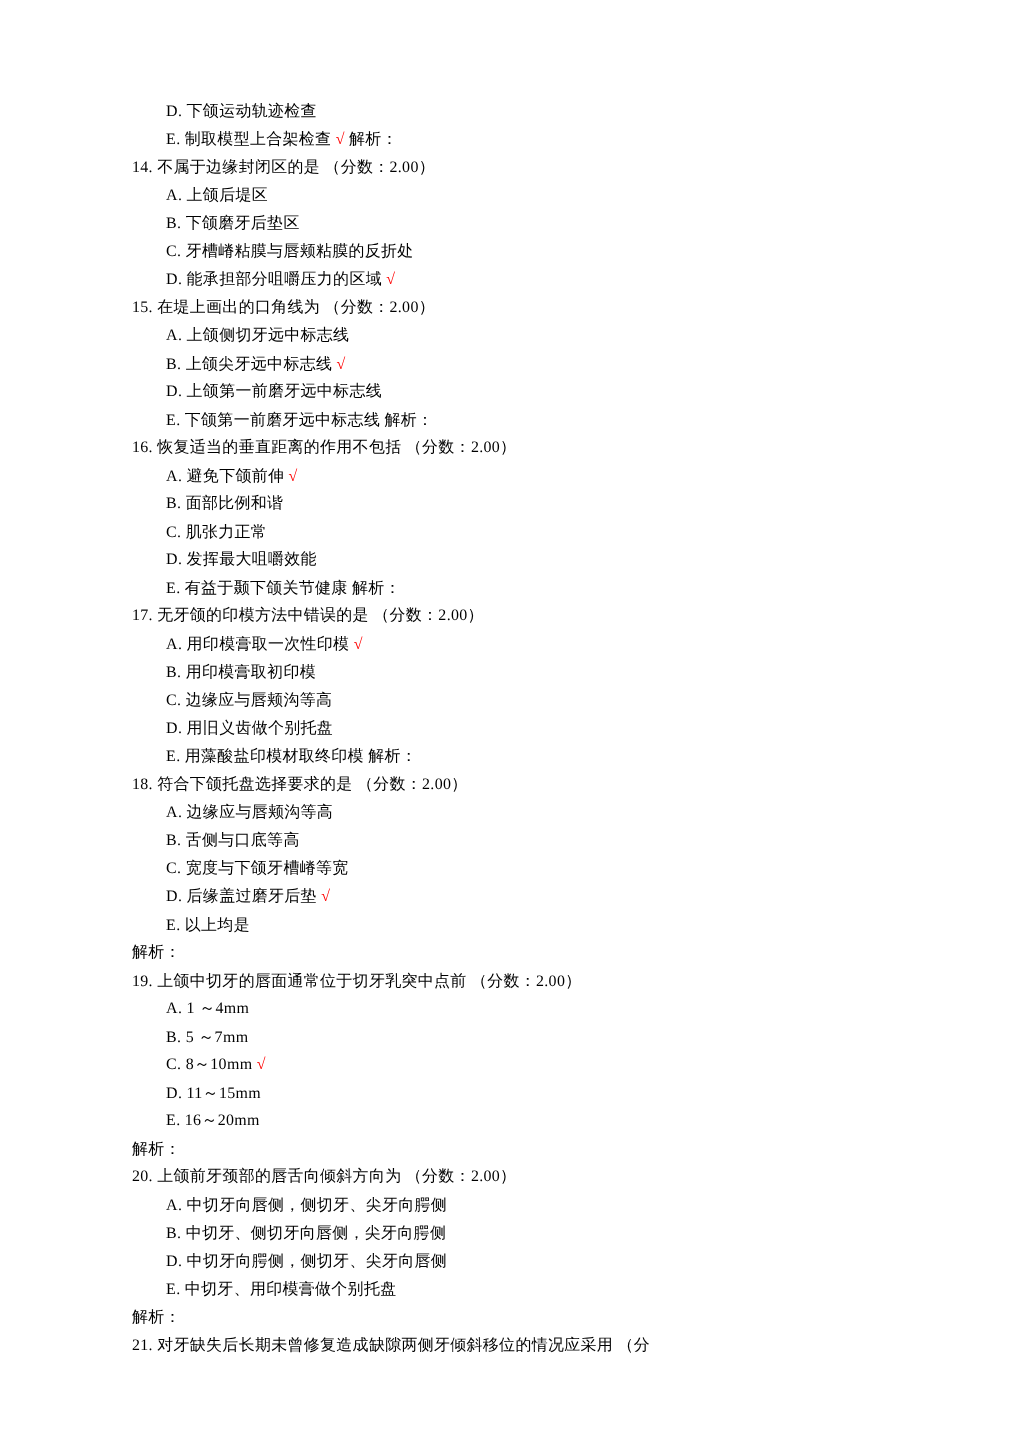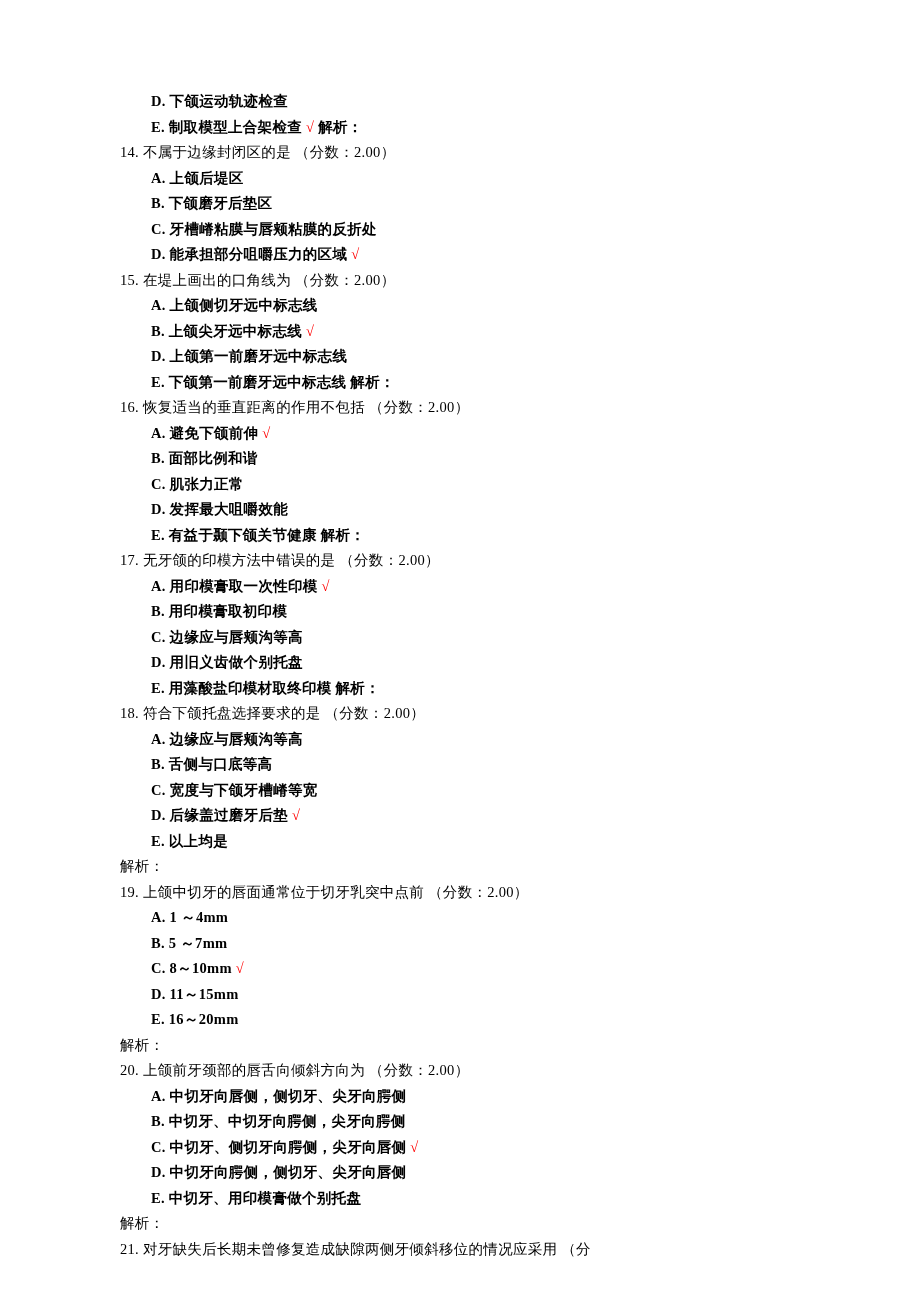--- a/index.html
+++ b/index.html
@@ -19,21 +19,20 @@
     padding-top: 89px;
     padding-left: 120px;
     padding-right: 80px;
   }
   .line {
     white-space: nowrap;
     letter-spacing: 0.3px;
   }
   .indent-opt {
     padding-left: 31px;
-    font-weight: bold;
   }
   .check {
     color: #ff0000;
   }
 </style>
 </head>
 <body>
 
 <div class="page" id="page">
     <div class="line indent-opt"><span>D. 下颌运动轨迹检查</span></div>
@@ -69,19 +68,18 @@
     <div class="line"><span>解析：</span></div>
     <div class="line"><span>19. 上颌中切牙的唇面通常位于切牙乳突中点前  （分数：2.00）</span></div>
     <div class="line indent-opt"><span>A. 1 ～4mm</span></div>
     <div class="line indent-opt"><span>B. 5 ～7mm</span></div>
     <div class="line indent-opt"><span>C. 8～10mm  </span><span class="check">√</span></div>
     <div class="line indent-opt"><span>D. 11～15mm</span></div>
     <div class="line indent-opt"><span>E. 16～20mm</span></div>
     <div class="line"><span>解析：</span></div>
     <div class="line"><span>20. 上颌前牙颈部的唇舌向倾斜方向为  （分数：2.00）</span></div>
     <div class="line indent-opt"><span>A. 中切牙向唇侧，侧切牙、尖牙向腭侧</span></div>
-    <div class="line indent-opt"><span>B. 中切牙、中切牙向腭侧，尖牙向腭侧</span></div>
-    <div class="line indent-opt"><span>C. 中切牙、侧切牙向腭侧，尖牙向唇侧 </span><span class="check">√</span></div>
+    <div class="line indent-opt"><span>B. 中切牙、侧切牙向唇侧，尖牙向腭侧</span></div>
     <div class="line indent-opt"><span>D. 中切牙向腭侧，侧切牙、尖牙向唇侧</span></div>
     <div class="line indent-opt"><span>E. 中切牙、用印模膏做个别托盘</span></div>
     <div class="line"><span>解析：</span></div>
     <div class="line"><span>21. 对牙缺失后长期未曾修复造成缺隙两侧牙倾斜移位的情况应采用  （分</span></div>
   </div>
 
 </body></html>

